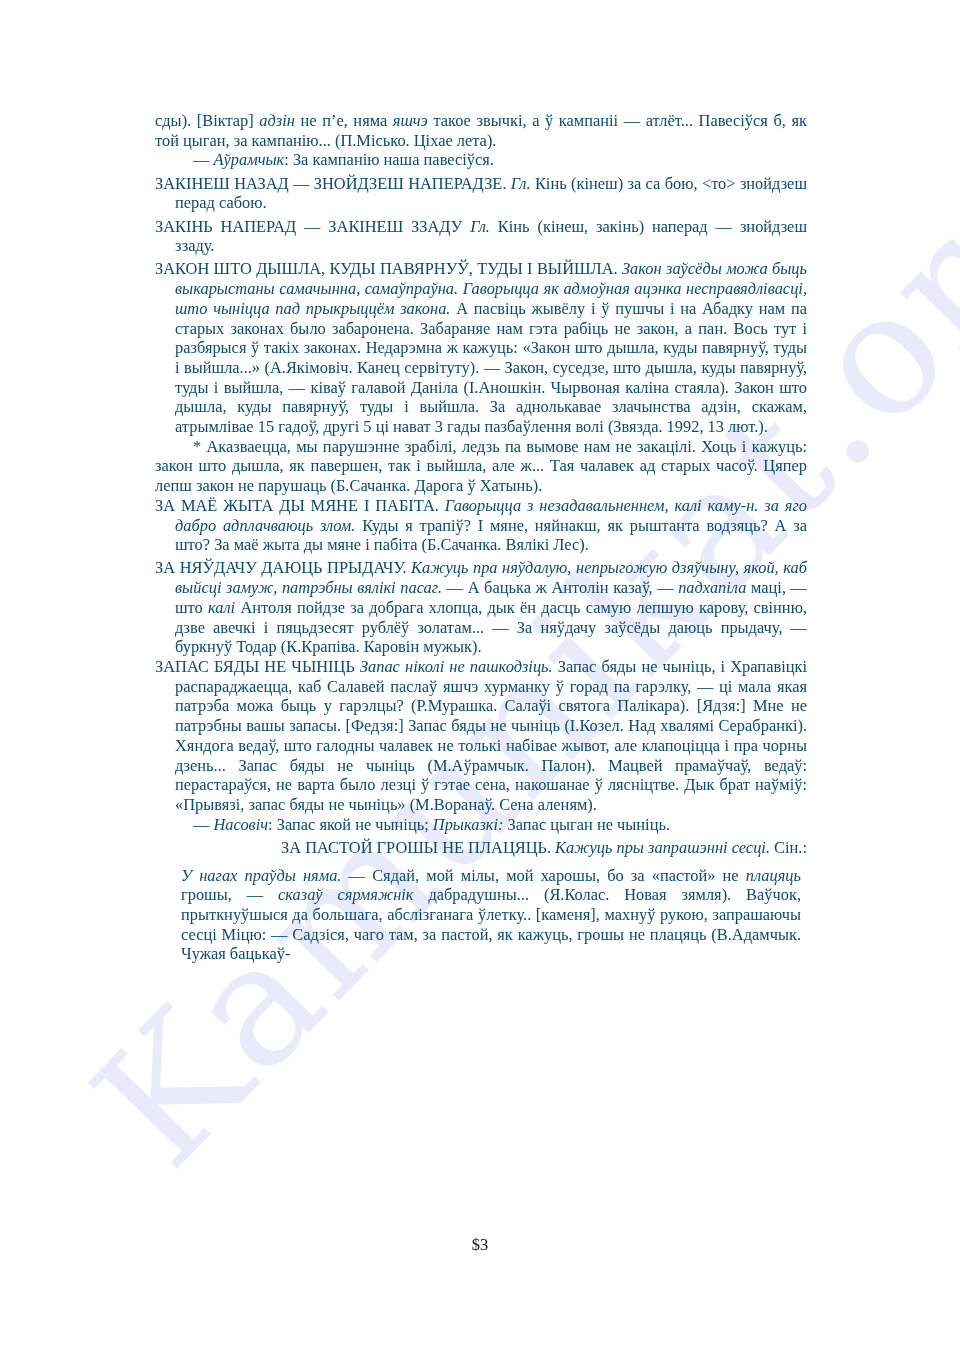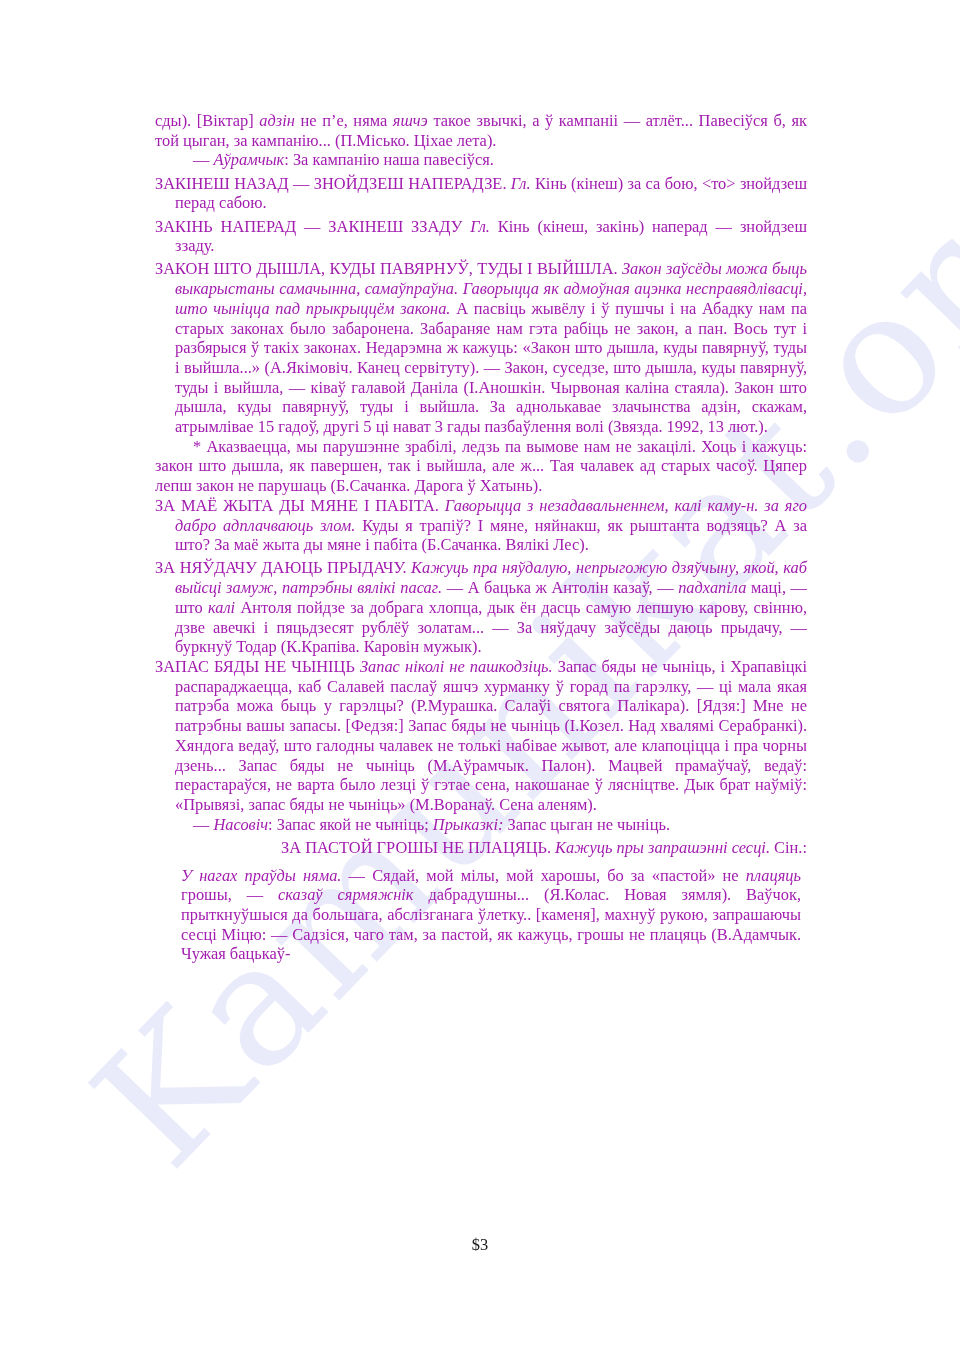--- a/index.html
+++ b/index.html
@@ -8,21 +8,21 @@
   .watermark {
     position: absolute; left: -40px; top: 640px; width: 1100px;
     transform: rotate(-46deg); transform-origin: center center;
     font-family: "DejaVu Serif", serif; font-size: 170px; color: #e9ebfa;
     white-space: nowrap; text-align: center; letter-spacing: 4px;
     pointer-events: none; z-index: 0;
   }
   .content {
     position: absolute; left: 155px; top: 111px; width: 652px; z-index: 1;
     font-family: "Liberation Serif", "DejaVu Serif", serif;
-    font-size: 16.4px; line-height: 19.7px; color: #a21caf;
+    font-size: 16.4px; line-height: 19.7px; color: #0c4a6e;
     text-align: justify;
   }
   .entry { padding-left: 20px; text-indent: -20px; margin: 0 0 3.5px 0; }
   .sub { text-indent: 38px; margin: 0 0 3.5px 0; }
   .para { text-indent: 38px; margin: 0; }
   .cont { margin: 6px; }
   .i { font-style: italic; }
   .pagenum {
     position: absolute; left: 0; width: 960px; top: 1235px; text-align: center;
     font-family: "Liberation Serif", "DejaVu Serif", serif; font-size: 16.4px; color: #1a1a1a; z-index: 1;

